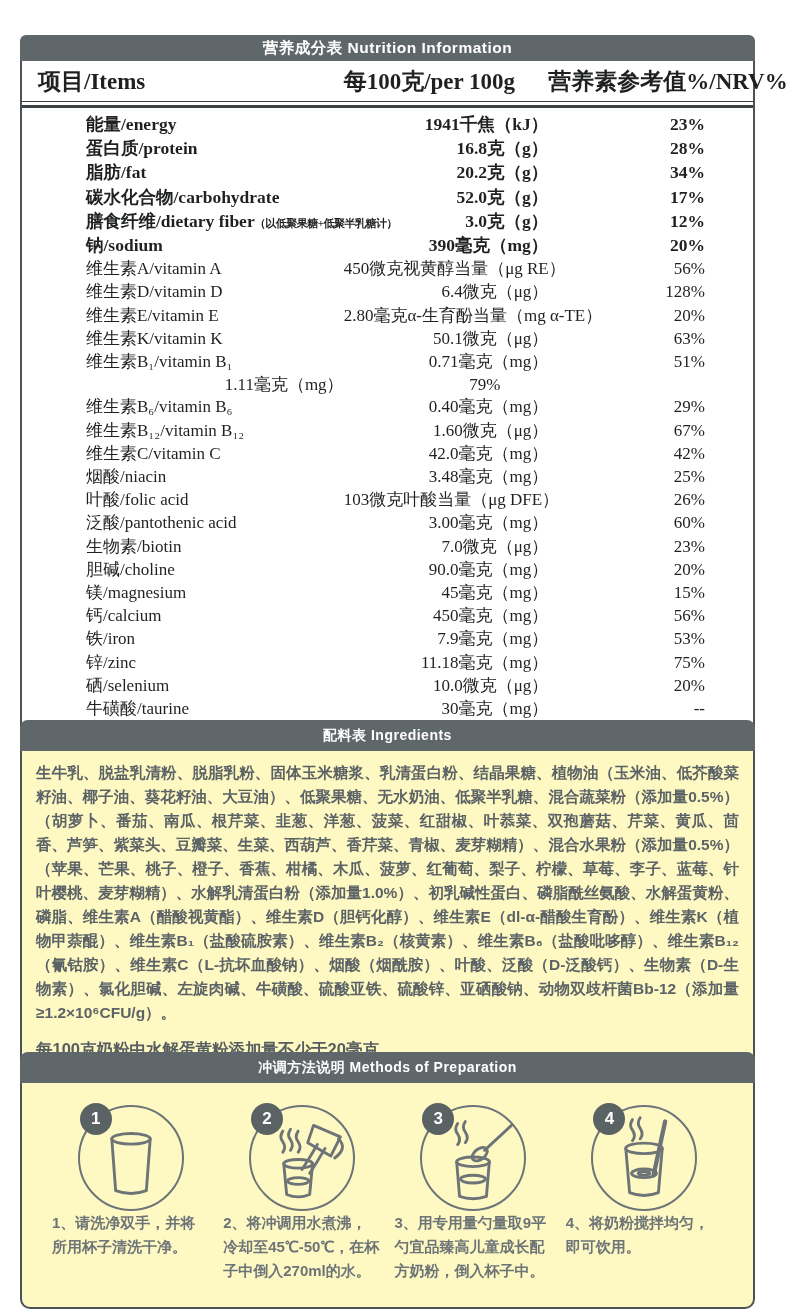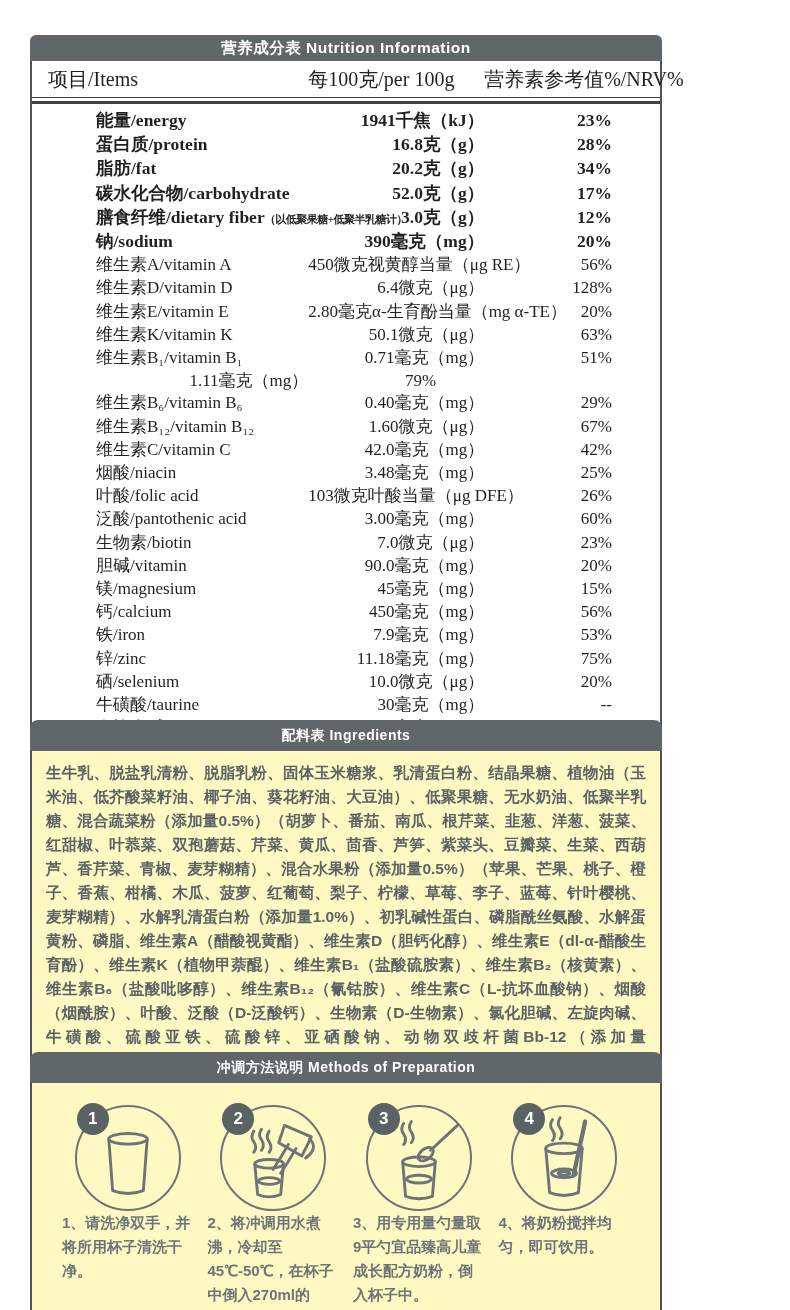--- a/index.html
+++ b/index.html
@@ -1,29 +1,29 @@
 <!DOCTYPE html>
 <html><head>
 <meta charset="utf-8">
 <style>
   html,body{margin:0;padding:0;background:#fff;}
   .page{position:relative;width:790px;height:1310px;background:#ffffff;overflow:hidden;
         font-family:"Liberation Sans",sans-serif;}
-  .section{position:absolute;left:30px;width:632px;}
+  .section{position:absolute;left:20px;width:735px;}
   .bar{background:#60676a;color:#ffffff;text-align:center;font-weight:bold;
        font-family:"Liberation Sans",sans-serif;letter-spacing:.5px;}
   .bar1{height:26px;line-height:26px;font-size:15.5px;border-radius:6px 6px 0 0;}
   .bar2{height:31px;line-height:31px;font-size:14px;border-radius:8px 8px 0 0;}
 
   
   .tablebox{border:2px solid #4c5255;border-top:none;border-radius:0 0 10px 10px;
             padding-bottom:8px;background:#fff;}
   .ntable{font-family:"Liberation Serif","DejaVu Serif",serif;color:#1e2021;}
   .theadrow{display:grid;grid-template-columns:44% 28% 28%;align-items:center;
-            font-weight:normal;font-size:20px;padding:5px 0 4px;}
+            font-weight:bold;font-size:23px;padding:5px 0 4px;}
   .th-item{padding-left:16px;text-align:left;}
   .th-val{white-space:nowrap;}
   .th-nrv{text-align:right;padding-right:6px;white-space:nowrap;}
   .hdr-divider{height:3px;border-top:1.5px solid #3d4244;border-bottom:3px solid #3d4244;}
   .tbody{padding-top:5px;}
   .nrow{display:grid;grid-template-columns:44% 28% 28%;font-size:17px;line-height:22.2px;}
   .nrow.bold{font-weight:bold;font-size:17.5px;}
   .c-item{padding-left:16px;white-space:nowrap;margin-left:48px;}
   .c-val{text-align:right;white-space:nowrap;}
   .c-nrv{text-align:right;padding-right:48px;white-space:nowrap;}
@@ -175,21 +175,21 @@
             <span class="c-nrv">60%</span>
           </div>
 
           <div class="nrow">
             <span class="c-item"><span>生物素/biotin</span><span class="note"></span></span>
             <span class="c-val">7.0微克（μg）</span>
             <span class="c-nrv">23%</span>
           </div>
 
           <div class="nrow">
-            <span class="c-item"><span>胆碱/vitamin</span><span class="note"></span></span>
+            <span class="c-item"><span>胆碱/choline</span><span class="note"></span></span>
             <span class="c-val">90.0毫克（mg）</span>
             <span class="c-nrv">20%</span>
           </div>
 
           <div class="nrow">
             <span class="c-item"><span>镁/magnesium</span><span class="note"></span></span>
             <span class="c-val">45毫克（mg）</span>
             <span class="c-nrv">15%</span>
           </div>
 

